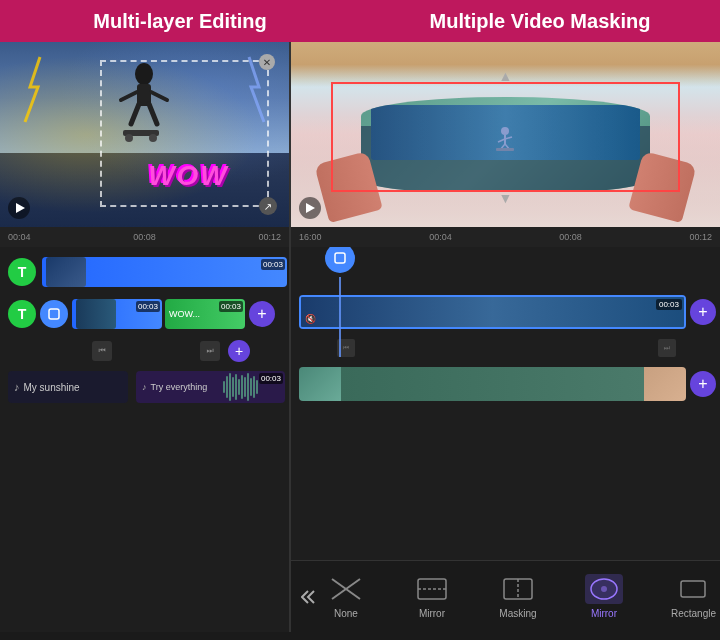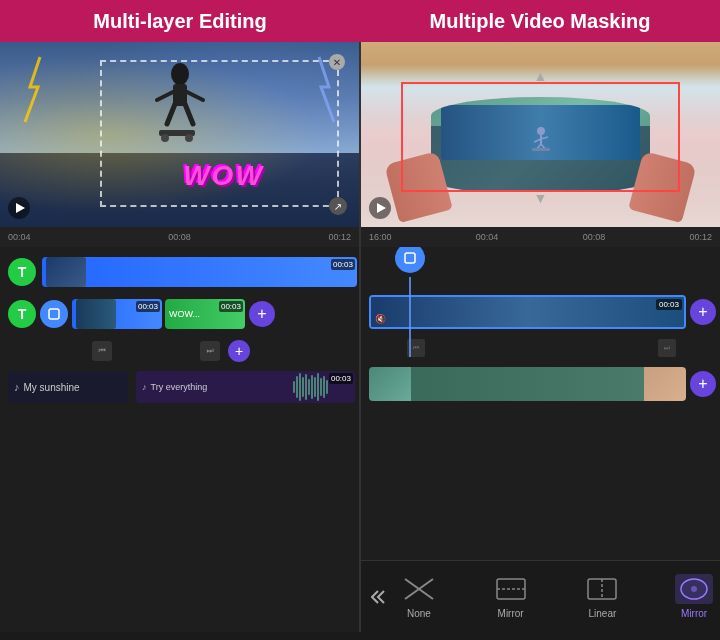--- a/index.html
+++ b/index.html
@@ -743,32 +743,40 @@
             <span class="mask-tool-label">Mirror</span>
           </div>
 
           <div class="mask-tool">
             <div class="mask-tool-icon">
               <svg width="34" height="26">
                 <rect x="3" y="3" width="28" height="20" rx="2" stroke="#888" stroke-width="1.5" fill="none"></rect>
                 <line x1="17" y1="3" x2="17" y2="23" stroke="#888" stroke-width="1.5" stroke-dasharray="3,2"></line>
               </svg>
             </div>
-            <span class="mask-tool-label">Linear</span>
+            <span class="mask-tool-label">Masking</span>
           </div>
 
           <div class="mask-tool">
             <div class="mask-tool-icon active">
               <svg width="34" height="26">
                 <ellipse cx="17" cy="13" rx="13" ry="10" stroke="#9977ff" stroke-width="1.5" fill="rgba(100,80,200,0.15)"></ellipse>
                 <circle cx="17" cy="13" r="3" fill="#9977ff" opacity="0.5"></circle>
               </svg>
             </div>
             <span class="mask-tool-label active-label">Mirror</span>
           </div>
 
+          <div class="mask-tool">
+            <div class="mask-tool-icon">
+              <svg width="34" height="26">
+                <rect x="5" y="5" width="24" height="16" rx="2" stroke="#888" stroke-width="1.5" fill="none"></rect>
+              </svg>
+            </div>
+            <span class="mask-tool-label">Rectangle</span>
+          </div>
 
         </div>
       </div>
     </div>
 
   </div>
 </div>
 
 </body></html>

